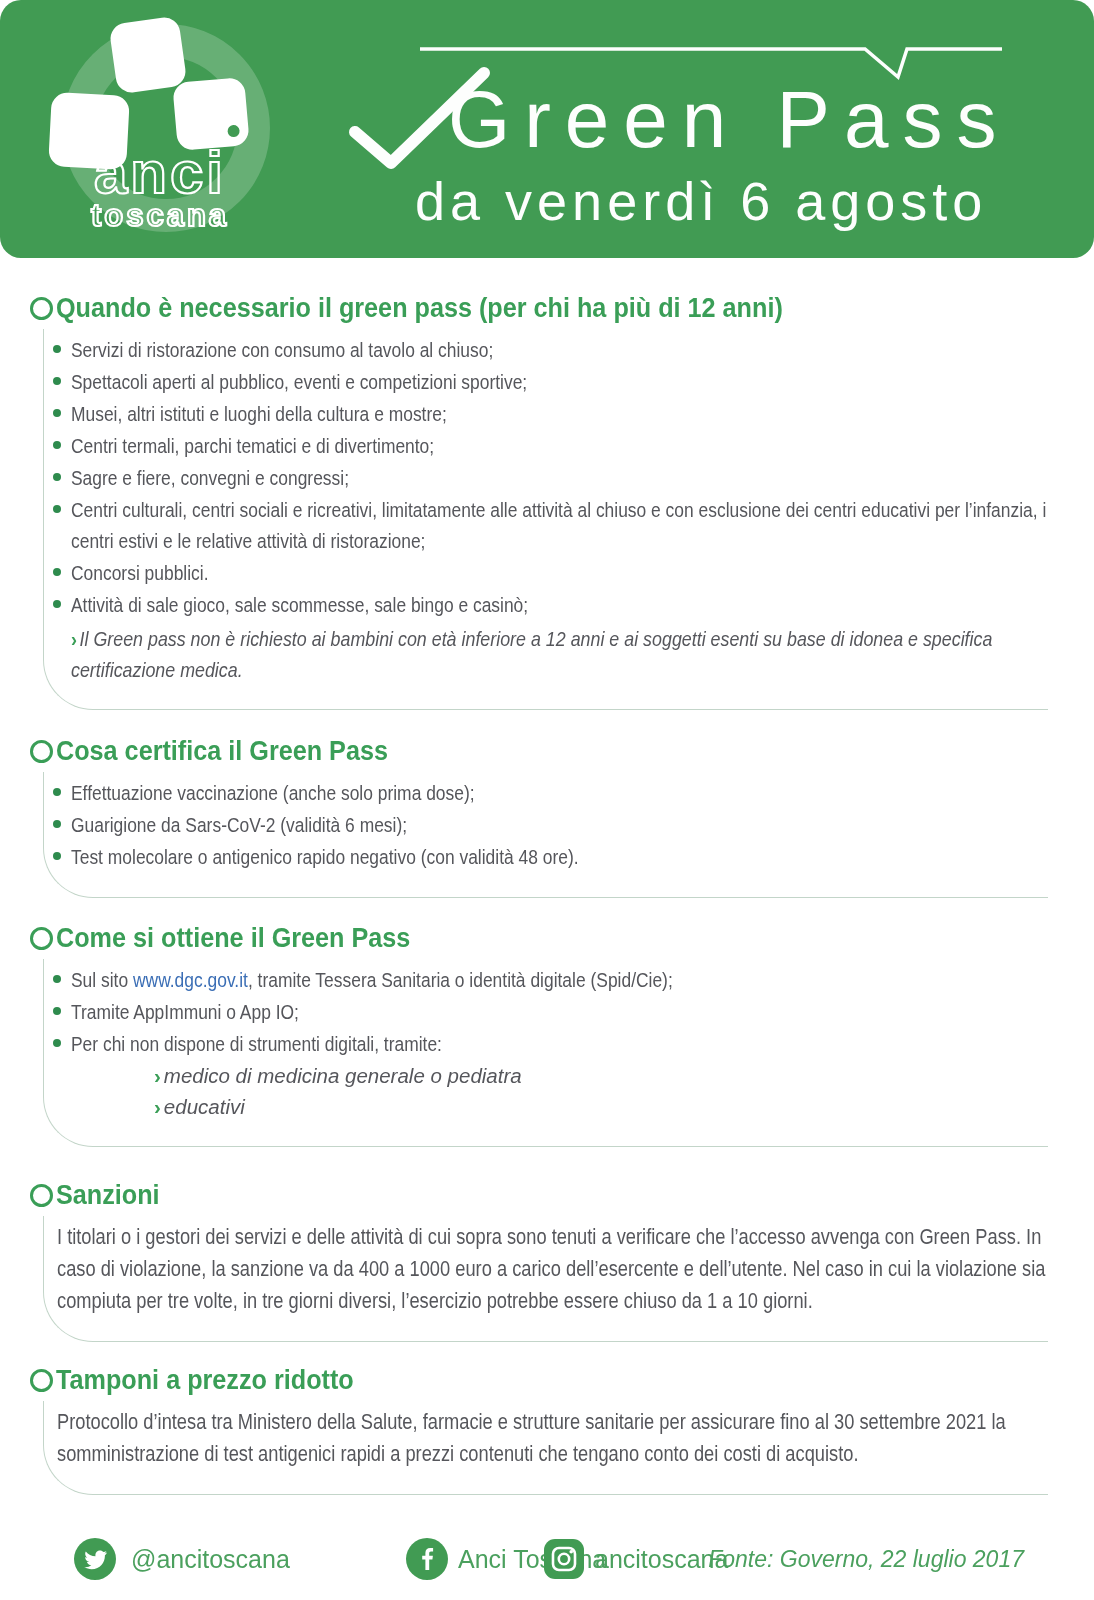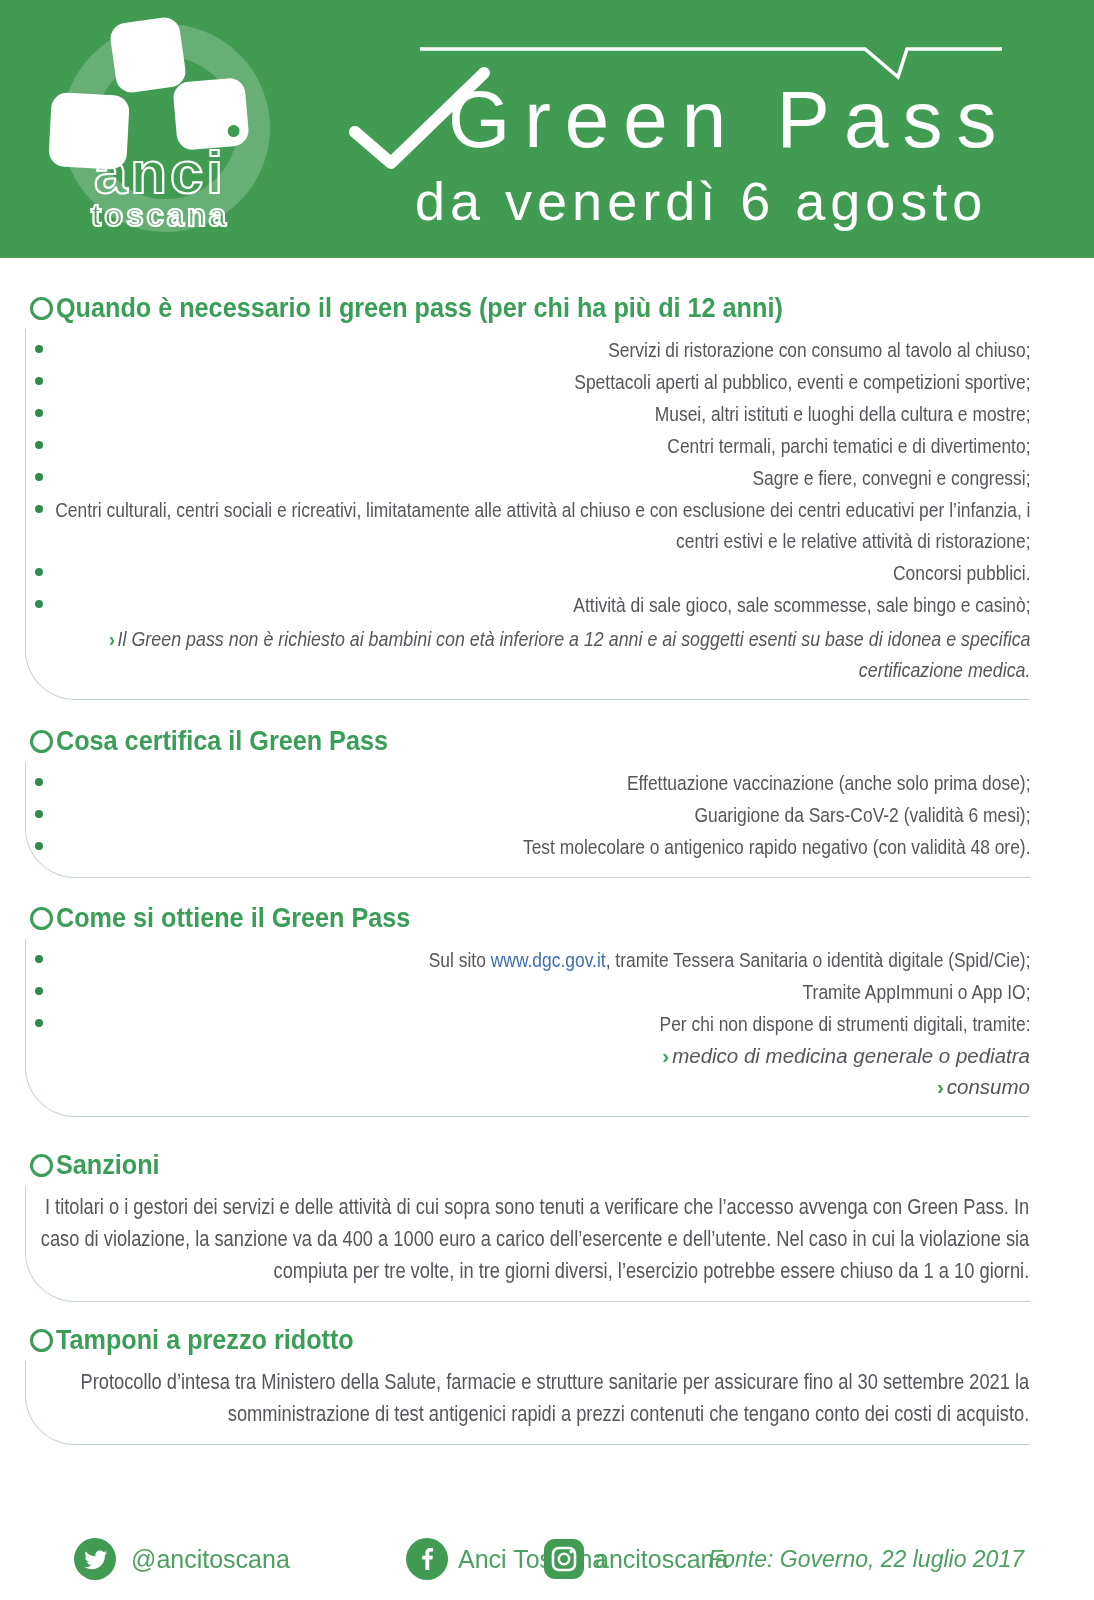--- a/index.html
+++ b/index.html
@@ -1,20 +1,20 @@
 <!DOCTYPE html>
 <html><head>
 <meta charset="utf-8">
 <style>
   html,body{margin:0;padding:0;background:#fff;}
   #page{position:relative;width:1094px;height:1600px;background:#ffffff;overflow:hidden;
         font-family:"Liberation Sans",sans-serif;color:#55565B;}
 
   
-  #header{position:absolute;left:0;top:0;width:1094px;height:258px;background:#419B53;}
+  #header{position:absolute;left:0;top:0;width:1094px;height:258px;background:#419B53;border-radius:21px;}
   #logo{position:absolute;left:0;top:0;width:300px;height:258px;}
   .logo-ring{position:absolute;left:62px;top:24px;width:142px;height:142px;border:33px solid rgba(255,255,255,0.20);border-radius:50%;}
   .logo-sq{position:absolute;background:#ffffff;border-radius:16px;}
   .sq-top{left:113px;top:20px;width:70px;height:70px;transform:rotate(-8deg);}
   .sq-left{left:50px;top:94px;width:78px;height:74px;transform:rotate(3deg);}
   .sq-right{left:175px;top:80px;width:72px;height:68px;transform:rotate(-5deg);}
   .sq-dot{position:absolute;right:9px;bottom:9px;width:12px;height:12px;border-radius:50%;background:#419B53;}
   .logo-word{position:absolute;left:55px;width:210px;text-align:center;font-weight:bold;
              color:transparent;-webkit-text-stroke:2.2px #ffffff;letter-spacing:3px;}
   @supports not (-webkit-text-stroke: 1px #000) { .logo-word{color:#fff;} }
@@ -26,22 +26,22 @@
   #hdr-title{position:absolute;left:448px;top:74px;font-size:80px;letter-spacing:14px;color:#FDFEFD;white-space:nowrap;}
   #hdr-subtitle{position:absolute;left:415px;top:170px;font-size:54px;letter-spacing:5px;color:#FDFEFD;white-space:nowrap;}
 
   
   #content{position:absolute;left:0;top:258px;width:1094px;}
   .section{margin:0;}
   .sec-head{display:flex;align-items:center;gap:3px;padding-left:30px;}
   .ring{width:17px;height:17px;border:3.5px solid #3A9E57;border-radius:50%;flex:0 0 auto;}
   .sec-title{font-size:28px;font-weight:bold;color:#3A9E57;line-height:34px;}
   .h-cond{display:inline-block;transform:scaleX(0.9);transform-origin:0 50%;white-space:nowrap;}
-  .sec-body{margin-left:25px;width:1004px;border-left:1.5px solid #C3D5C9;border-bottom:1.5px solid #C3D5C9;
-            border-bottom-left-radius:50px;padding-top:5px;padding-bottom:14px;text-align:right;}
+  .sec-body{margin-left:43px;width:1004px;border-left:1.5px solid #C3D5C9;border-bottom:1.5px solid #C3D5C9;
+            border-bottom-left-radius:50px;padding-top:5px;padding-bottom:24px;}
   .bullets{list-style:none;margin:0;padding:0;}
   .bullet{position:relative;padding-left:27px;margin-bottom:1px;font-size:20.5px;line-height:31px;}
   .dot{position:absolute;left:9px;top:11px;width:8px;height:8px;border-radius:50%;background:#2E8B4D;}
   .cond{display:block;width:1150px;transform:scaleX(0.85);transform-origin:0 0;}
   .note{position:relative;padding-left:27px;margin-top:3px;font-size:21px;line-height:31px;font-style:italic;}
   .arrow{color:#3A9E57;font-style:normal;font-weight:bold;margin-right:3px;}
   .sub-item{padding-left:110px;font-size:20.5px;line-height:31px;font-style:italic;}
   .para{padding-left:13px;font-size:21.5px;line-height:32px;}
   .para .cond{width:1165px;transform:scaleX(0.85);}
   .link{color:#3B6EB5;text-decoration:none;cursor:pointer;}
@@ -171,21 +171,21 @@
           <li class="bullet">
               <span class="dot"></span>
               <span class="cond">Tramite AppImmuni o App IO;</span>
             </li>
           <li class="bullet">
               <span class="dot"></span>
               <span class="cond">Per chi non dispone di strumenti digitali, tramite:</span>
             </li>
         </ul>
         <div class="sub-item"><span class="arrow">›</span><span>medico di medicina generale o pediatra</span></div>
-        <div class="sub-item"><span class="arrow">›</span><span>consumo</span></div>
+        <div class="sub-item"><span class="arrow">›</span><span>educativi</span></div>
       </div>
     </div>
 
     <div class="section mt-s4">
       <div class="sec-head">
         <span class="ring"></span>
         <span class="sec-title"><span class="h-cond">Sanzioni</span></span>
       </div>
       <div class="sec-body">
         <div class="para">

